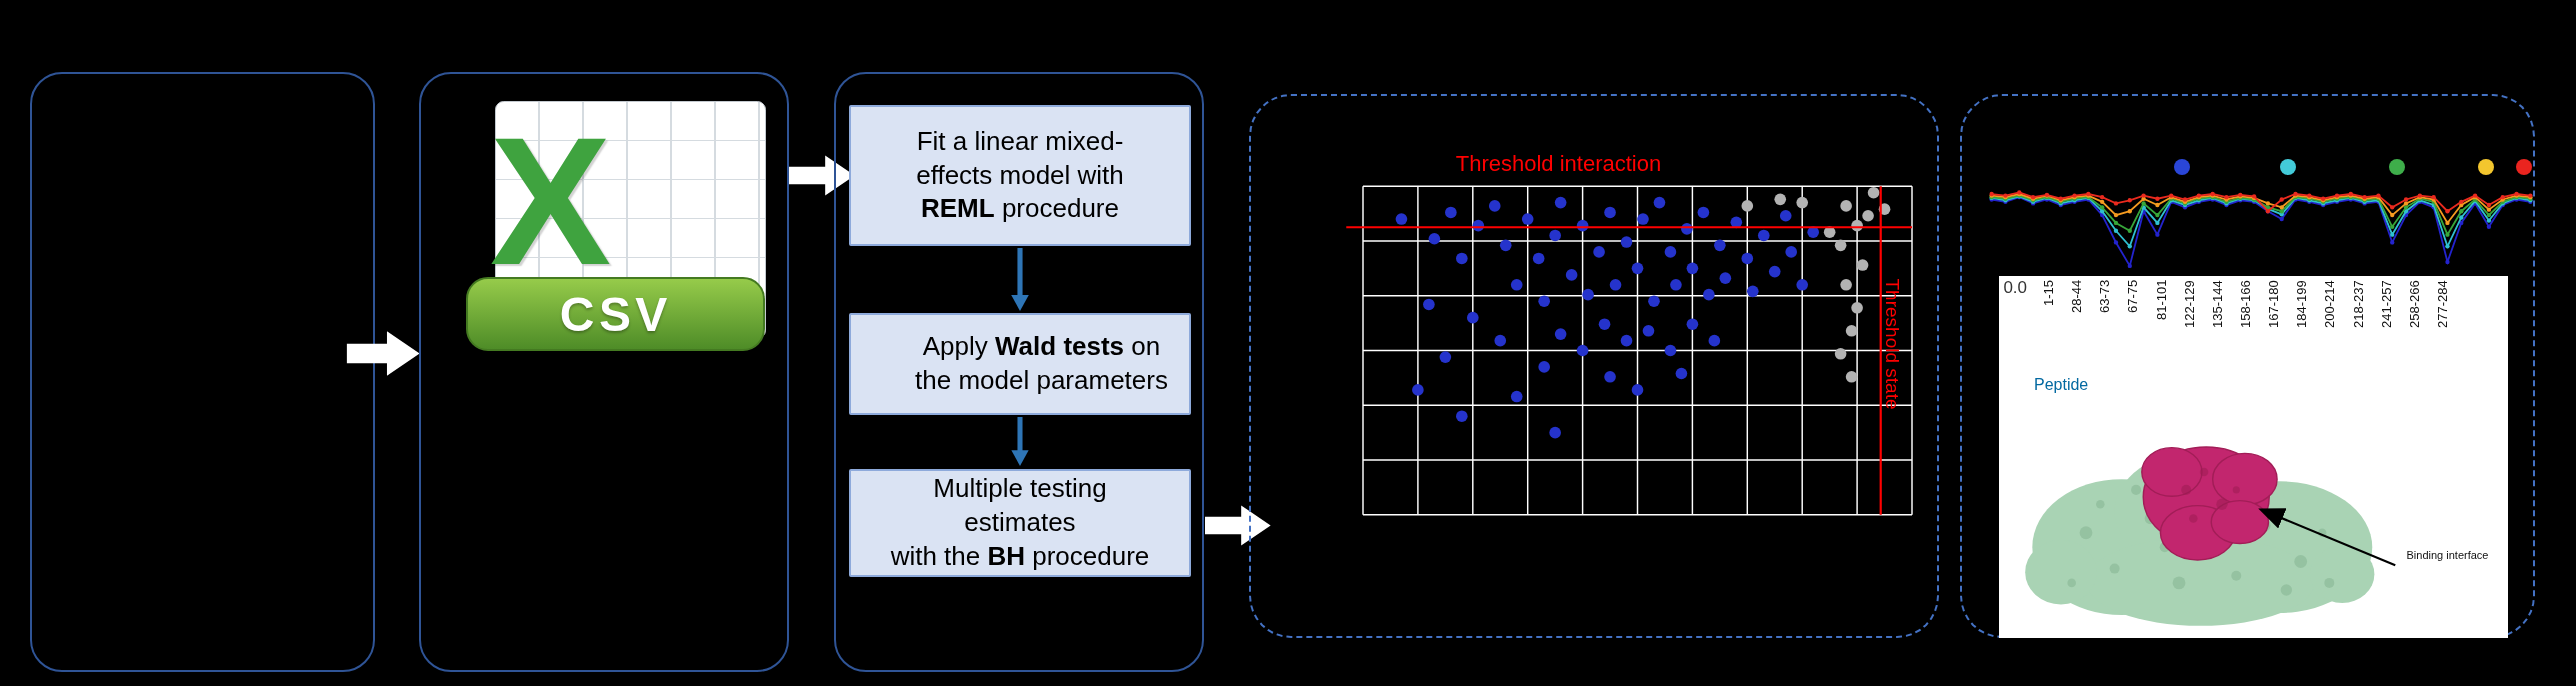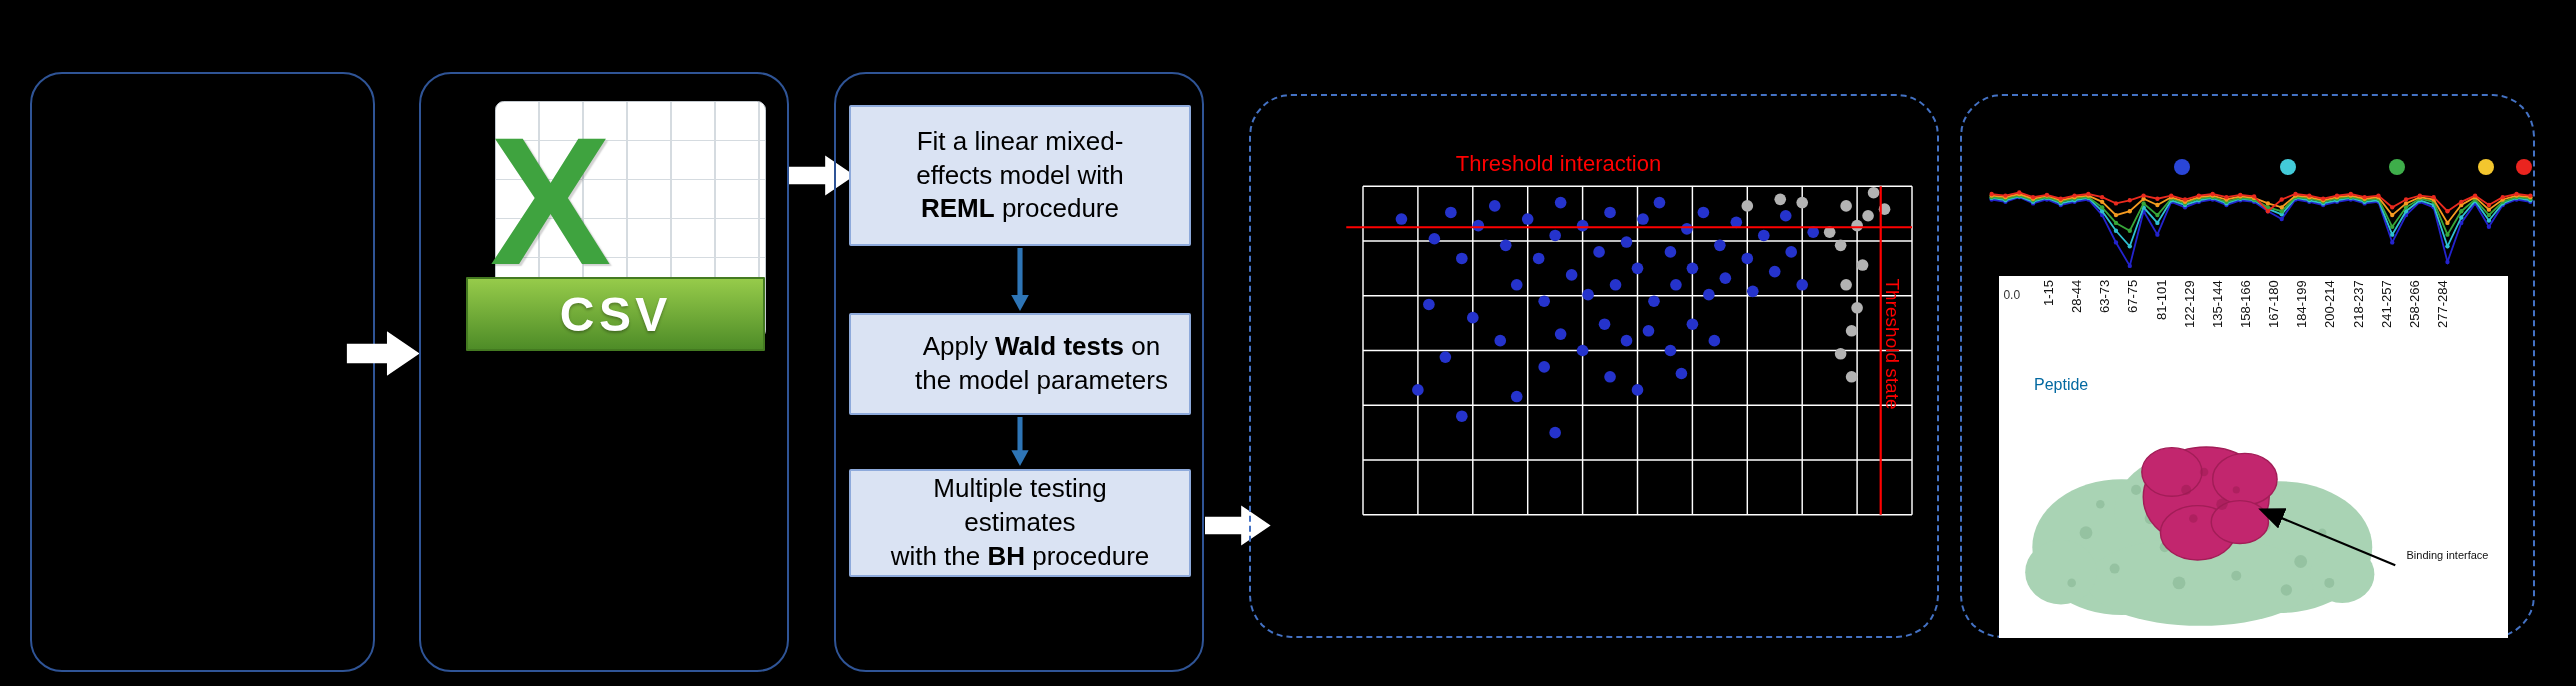--- a/index.html
+++ b/index.html
@@ -26,21 +26,21 @@
     background:
       repeating-linear-gradient(to right, transparent 0 42px, #d5dbe0 42px 44px),
       repeating-linear-gradient(to bottom, transparent 0 38px, #d5dbe0 38px 39px),
       #ffffff;
     border:1.5px solid #c3c9cf;border-radius:8.7px;box-sizing:border-box;}
   .csv-x{position:absolute;left:4.4px;top:13px;width:174px;height:182px;
     font-size:182px;font-weight:bold;color:#3fa33f;display:flex;align-items:center;
     justify-content:center;text-shadow:2.2px 2.2px 1.5px rgba(0,0,0,0.18);}
   .csv-ribbon{position:absolute;left:7.3px;top:180px;width:299px;height:74px;
     background:linear-gradient(#96cb4a,#4e8c27);border:2.2px solid #447a21;
-    border-radius:1px;display:flex;align-items:center;justify-content:center;
+    border-radius:22px;display:flex;align-items:center;justify-content:center;
     box-sizing:border-box;}
   .csv-ribbon span{color:#fff;font-weight:bold;font-size:48px;letter-spacing:4.4px;
     text-shadow:0 2.2px 2.9px rgba(0,0,0,0.3);}
 
   
   .step{position:absolute;left:13px;width:342px;background:#dae3f3;
     border:2.2px solid #8eaadb;border-radius:2px;display:flex;align-items:center;
     justify-content:center;text-align:center;color:#000;font-size:26px;
     line-height:1.3;box-sizing:border-box;}
   #step1{top:31px;height:141px;}
@@ -64,21 +64,21 @@
   #scatter-side-label span{transform:rotate(90deg);white-space:nowrap;color:#ff0000;
     font-size:19px;}
 
   #legend-dots{position:absolute;left:28px;top:61px;width:542px;height:22px;}
   .legend-dot{position:absolute;top:1.5px;width:16px;height:16px;border-radius:50%;
     transform:translateX(-50%);}
   #uptake-svg{position:absolute;left:28px;top:86px;overflow:visible;}
 
   #white-panel{position:absolute;left:37px;top:180px;width:509px;height:362px;
     background:#ffffff;}
-  #ytick{position:absolute;left:4.4px;top:12px;font-size:12px;color:#333;}
+  #ytick{position:absolute;left:4.4px;top:2px;font-size:17px;color:#333;}
   #peptide-labels{position:absolute;left:35px;top:4.4px;width:422px;height:89px;display:flex;}
   .pep-label{flex:1;writing-mode:vertical-rl;transform:rotate(180deg);display:flex;
     justify-content:flex-end;align-items:center;font-size:13px;color:#111;}
   #xlabel{position:absolute;left:35px;top:100px;width:422px;text-align:left;
     font-size:16px;color:#0369a1;}
   #protein-svg{position:absolute;left:20.4px;top:128px;width:363px;height:229px;}
   #annot-arrow{position:absolute;left:0;top:0;width:509px;height:362px;pointer-events:none;}
   #annotation{position:absolute;left:391px;top:273px;width:115px;text-align:center;
     font-size:11px;color:#111;line-height:1.2;}
 </style>

